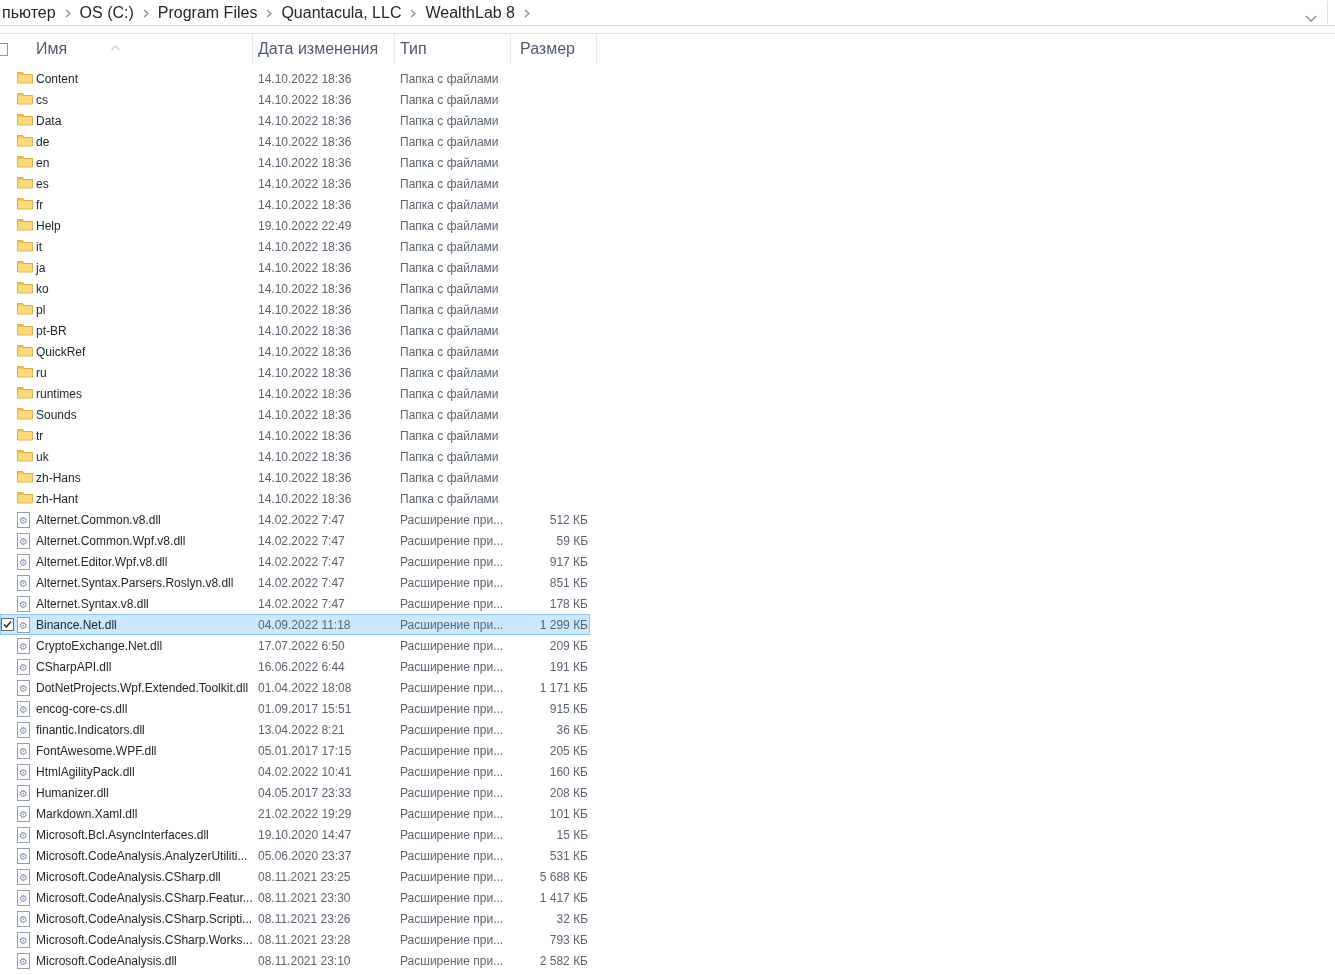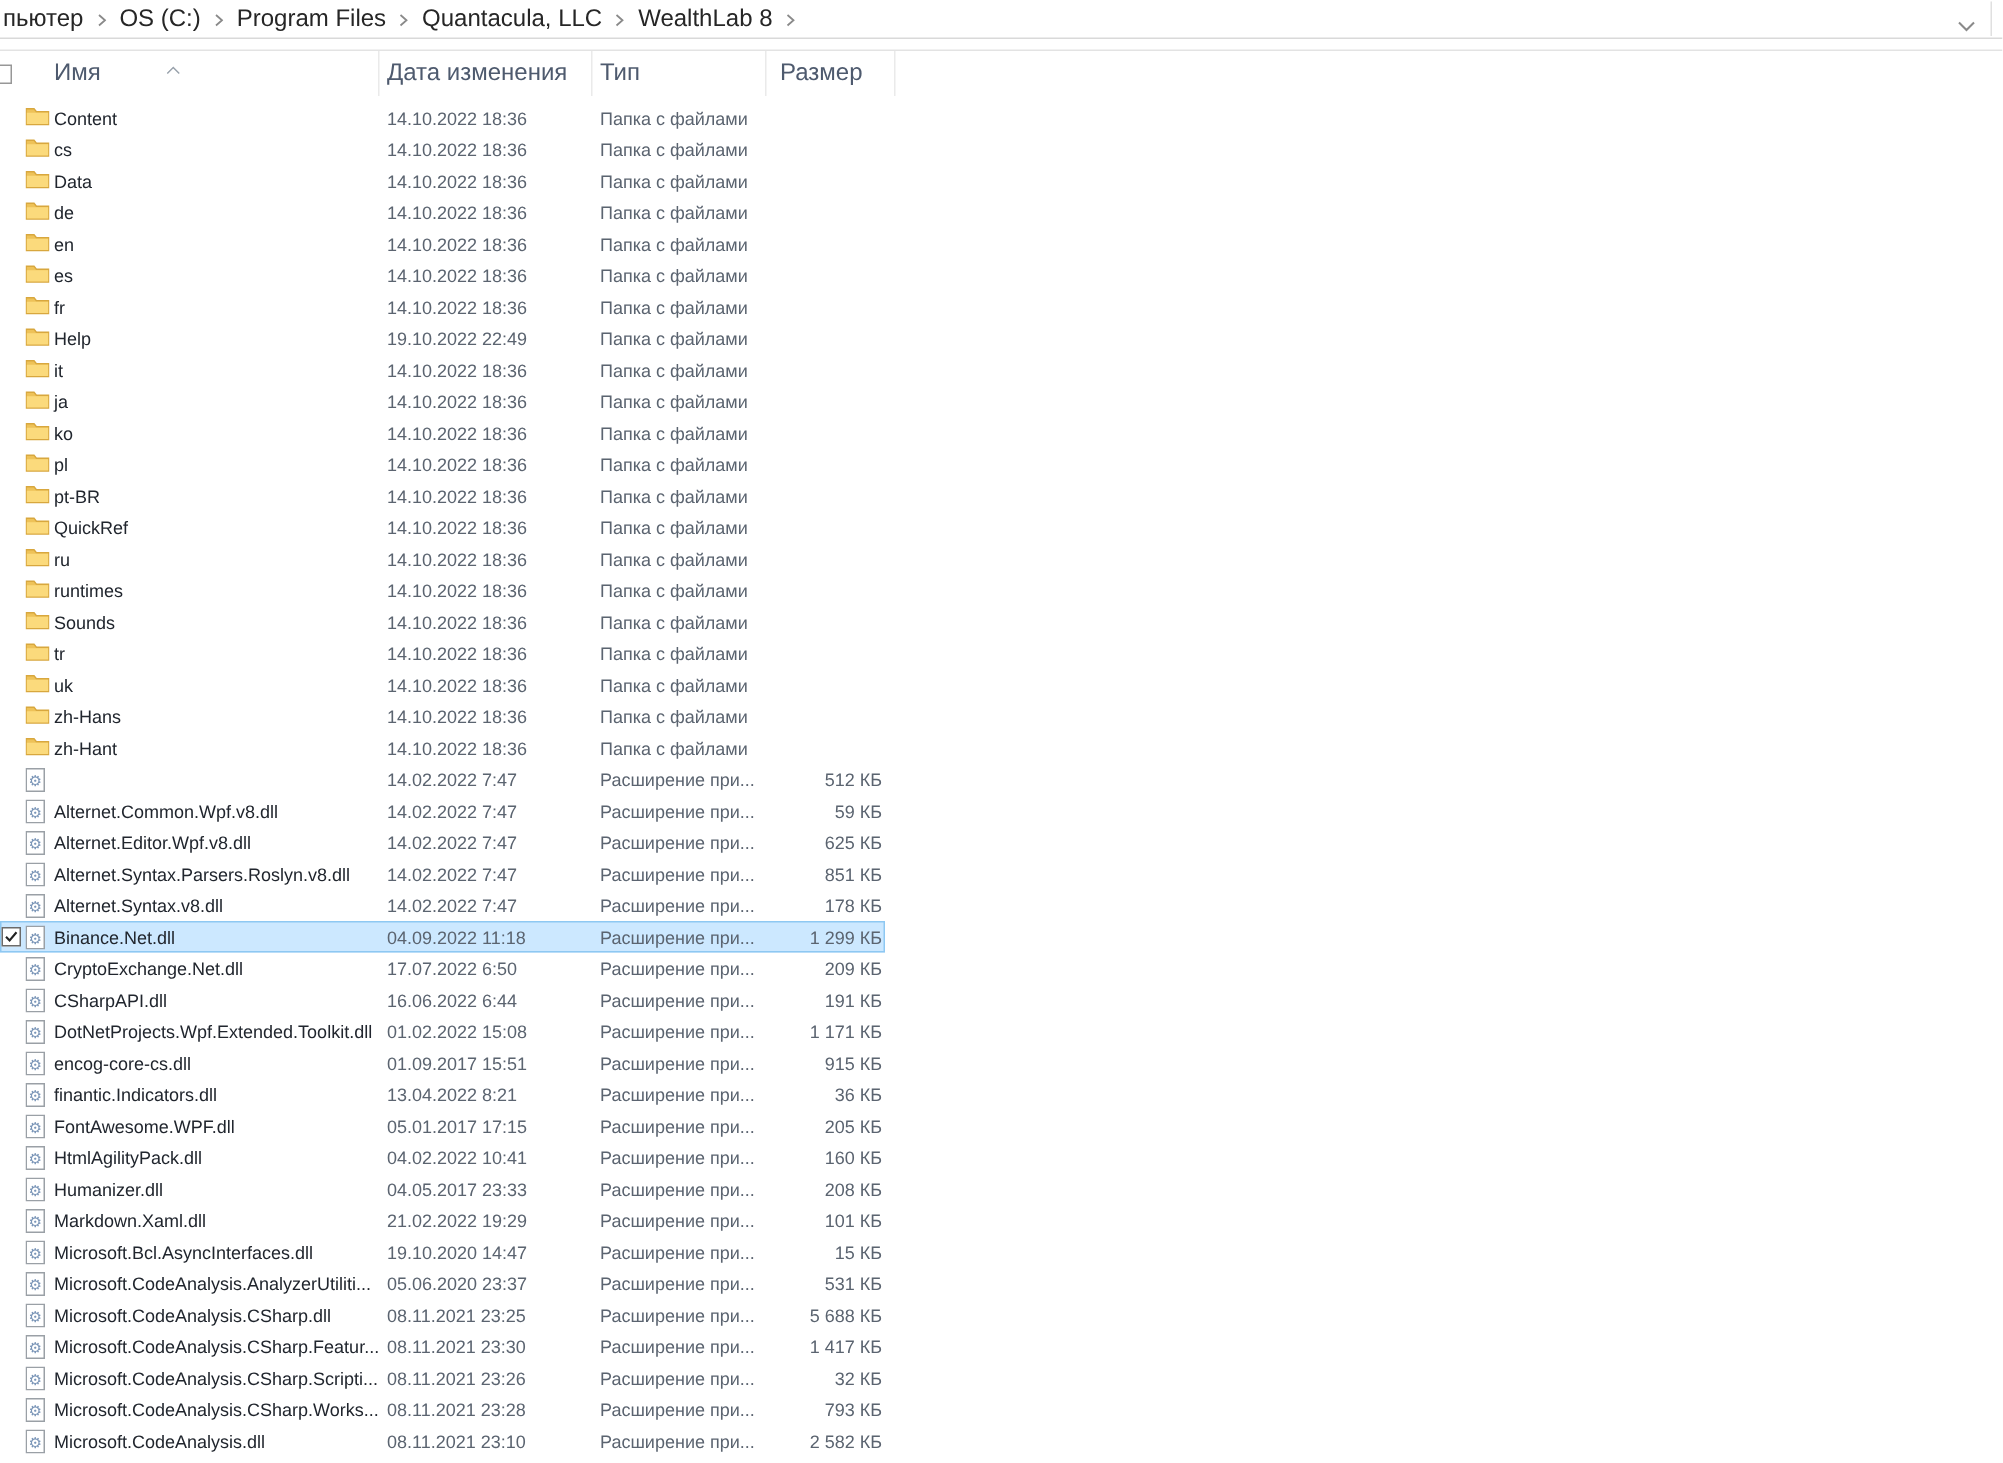--- a/index.html
+++ b/index.html
@@ -315,20 +315,21 @@
       <div class="cell c-name">zh-Hant</div>
       <div class="cell c-date">14.10.2022 18:36</div>
       <div class="cell c-type">Папка с файлами</div>
       <div class="cell c-size"></div>
     </div>
     <div class="row">
       <span class="row-icon"><svg width="13" height="16" viewBox="0 0 13 16">
           <rect x="0.5" y="0.5" width="12" height="15" fill="#ffffff" stroke="#9aa0a6"></rect>
           <text x="6.5" y="12" font-size="10" text-anchor="middle" fill="#7b96b8">⚙</text>
         </svg></span>
+      <div class="cell c-name">Alternet.Common.v8.dll</div>
       <div class="cell c-date">14.02.2022 7:47</div>
       <div class="cell c-type">Расширение при...</div>
       <div class="cell c-size">512 КБ</div>
     </div>
     <div class="row">
       <span class="row-icon"><svg width="13" height="16" viewBox="0 0 13 16">
           <rect x="0.5" y="0.5" width="12" height="15" fill="#ffffff" stroke="#9aa0a6"></rect>
           <text x="6.5" y="12" font-size="10" text-anchor="middle" fill="#7b96b8">⚙</text>
         </svg></span>
       <div class="cell c-name">Alternet.Common.Wpf.v8.dll</div>
@@ -337,21 +338,21 @@
       <div class="cell c-size">59 КБ</div>
     </div>
     <div class="row">
       <span class="row-icon"><svg width="13" height="16" viewBox="0 0 13 16">
           <rect x="0.5" y="0.5" width="12" height="15" fill="#ffffff" stroke="#9aa0a6"></rect>
           <text x="6.5" y="12" font-size="10" text-anchor="middle" fill="#7b96b8">⚙</text>
         </svg></span>
       <div class="cell c-name">Alternet.Editor.Wpf.v8.dll</div>
       <div class="cell c-date">14.02.2022 7:47</div>
       <div class="cell c-type">Расширение при...</div>
-      <div class="cell c-size">625 КБ</div>
+      <div class="cell c-size">917 КБ</div>
     </div>
     <div class="row">
       <span class="row-icon"><svg width="13" height="16" viewBox="0 0 13 16">
           <rect x="0.5" y="0.5" width="12" height="15" fill="#ffffff" stroke="#9aa0a6"></rect>
           <text x="6.5" y="12" font-size="10" text-anchor="middle" fill="#7b96b8">⚙</text>
         </svg></span>
       <div class="cell c-name">Alternet.Syntax.Parsers.Roslyn.v8.dll</div>
       <div class="cell c-date">14.02.2022 7:47</div>
       <div class="cell c-type">Расширение при...</div>
       <div class="cell c-size">851 КБ</div>
@@ -400,21 +401,21 @@
       <div class="cell c-date">16.06.2022 6:44</div>
       <div class="cell c-type">Расширение при...</div>
       <div class="cell c-size">191 КБ</div>
     </div>
     <div class="row">
       <span class="row-icon"><svg width="13" height="16" viewBox="0 0 13 16">
           <rect x="0.5" y="0.5" width="12" height="15" fill="#ffffff" stroke="#9aa0a6"></rect>
           <text x="6.5" y="12" font-size="10" text-anchor="middle" fill="#7b96b8">⚙</text>
         </svg></span>
       <div class="cell c-name">DotNetProjects.Wpf.Extended.Toolkit.dll</div>
-      <div class="cell c-date">01.02.2022 15:08</div>
+      <div class="cell c-date">01.04.2022 18:08</div>
       <div class="cell c-type">Расширение при...</div>
       <div class="cell c-size">1 171 КБ</div>
     </div>
     <div class="row">
       <span class="row-icon"><svg width="13" height="16" viewBox="0 0 13 16">
           <rect x="0.5" y="0.5" width="12" height="15" fill="#ffffff" stroke="#9aa0a6"></rect>
           <text x="6.5" y="12" font-size="10" text-anchor="middle" fill="#7b96b8">⚙</text>
         </svg></span>
       <div class="cell c-name">encog-core-cs.dll</div>
       <div class="cell c-date">01.09.2017 15:51</div>

